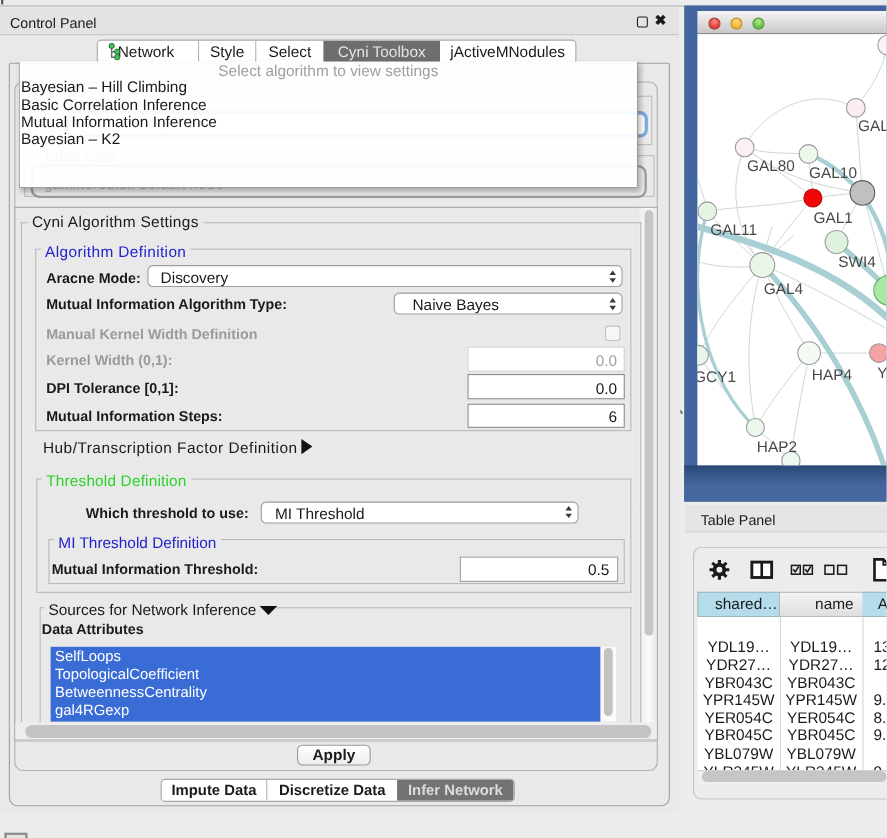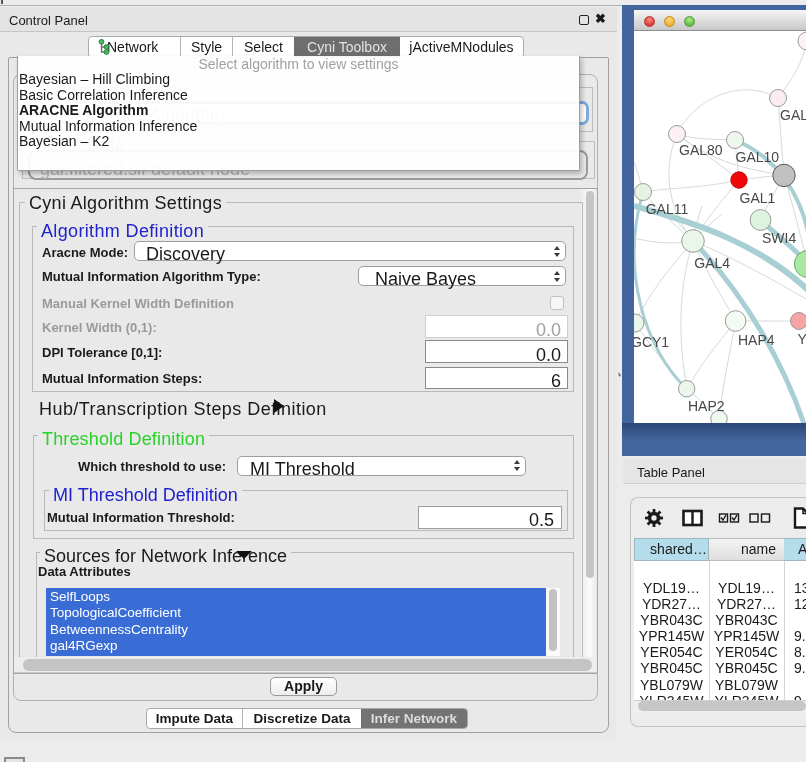--- a/index.html
+++ b/index.html
@@ -1,20 +1,20 @@
 <!DOCTYPE html>
 <html><head>
 <meta charset="utf-8">
 <style>
   * { margin:0; padding:0; box-sizing:border-box; }
   html,body { width:806px; height:762px; overflow:hidden; }
   body { background:#ececec; font-family:"Liberation Sans", sans-serif; font-size:14px; color:#1a1a1a; position:relative; }
   .abs { position:absolute; }
   .b { font-weight:bold; }
-  .lbl { position:absolute; font-size:18px; white-space:nowrap; }
+  .lbl { position:absolute; font-size:14px; white-space:nowrap; }
   .lb13 { position:absolute; font-size:13px; font-weight:bold; white-space:nowrap; }
   .arr { position:absolute; width:0; height:0; }
 </style>
 </head>
 <body>
 
 <div class="abs" style="left:0;top:0;width:806px;height:6px;background:#ececec;border-bottom:1px solid #b0b0b0;"></div>
 <div class="abs" style="left:1px;top:0;width:2px;height:4px;background:#555;"></div>
 
 <div class="abs" style="left:0;top:7px;width:617px;height:731px;background:#e9e9e9;">
@@ -67,21 +67,21 @@
 <div class="lbl" style="left:425px;top:320px;width:136px;text-align:right;color:#a0a0a0;">0.0</div>
 
 <div class="lb13" style="left:42px;top:345px;">DPI Tolerance [0,1]:</div>
 <div class="abs" style="left:425px;top:340px;width:143px;height:23px;background:#fff;border:1px solid #8a8a8a;"></div>
 <div class="lbl" style="left:425px;top:345px;width:136px;text-align:right;">0.0</div>
 
 <div class="lb13" style="left:42px;top:371px;">Mutual Information Steps:</div>
 <div class="abs" style="left:425px;top:367px;width:143px;height:22px;background:#fff;border:1px solid #8a8a8a;"></div>
 <div class="lbl" style="left:425px;top:371px;width:136px;text-align:right;">6</div>
 
-<div class="lbl" style="left:39px;top:399px;letter-spacing:0.45px;">Hub/Transcription Steps Definition</div>
+<div class="lbl" style="left:39px;top:399px;letter-spacing:0.45px;">Hub/Transcription Factor Definition</div>
 <div class="arr" style="left:274px;top:399px;border-left:10px solid #111;border-top:7.5px solid transparent;border-bottom:7.5px solid transparent;"></div>
 
 <div class="abs" style="left:33px;top:435px;width:541px;height:104px;border:1px solid #b9b9b9;"></div>
 <div class="lbl" style="left:38px;top:429px;background:#e9e9e9;padding:0 4px;color:#28d228;letter-spacing:0.15px;">Threshold Definition</div>
 
 <div class="lb13" style="left:78px;top:459px;">Which threshold to use:</div>
 <div class="abs" style="left:237px;top:456px;width:289px;height:20px;background:#fff;border:1px solid #9e9e9e;border-radius:5px;"></div>
 <div class="lbl" style="left:250px;top:459px;">MI Threshold</div>
 <div class="arr" style="left:514px;top:459.5px;border-bottom:4px solid #3a3a3a;border-left:3.2px solid transparent;border-right:3.2px solid transparent;"></div>
 <div class="arr" style="left:514px;top:466.5px;border-top:4px solid #3a3a3a;border-left:3.2px solid transparent;border-right:3.2px solid transparent;"></div>
@@ -127,21 +127,20 @@
   <path d="M4.5 6 L4.5 15 L9 15 M4.5 10 L9 10" stroke="#6a6a78" stroke-width="1.3" fill="none"></path>
   <circle cx="4.5" cy="4.8" r="2.4" fill="#4cb861" stroke="#1e7a33" stroke-width="0.9"></circle>
   <circle cx="9.5" cy="10" r="2.4" fill="#4cb861" stroke="#1e7a33" stroke-width="0.9"></circle>
   <circle cx="9.5" cy="15" r="2.4" fill="#4cb861" stroke="#1e7a33" stroke-width="0.9"></circle>
 </svg>
 
 <div class="abs" style="left:17px;top:56px;width:563px;height:115px;background:rgba(255,255,255,0.94);border:1px solid #9e9e9e;border-top:none;box-shadow:2px 3px 5px rgba(0,0,0,0.25);border-radius:0 0 2px 2px;">
   <div style="text-align:center;color:#a0a0a0;height:16px;line-height:16px;">Select algorithm to view settings</div>
   <div style="padding-left:1px;line-height:15.5px;">Bayesian – Hill Climbing</div>
   <div style="padding-left:1px;line-height:15.5px;">Basic Correlation Inference</div>
-  <div class="b" style="padding-left:1px;line-height:15.5px;">ARACNE Algorithm</div>
   <div style="padding-left:1px;line-height:15.5px;">Mutual Information Inference</div>
   <div style="padding-left:1px;line-height:15.5px;">Bayesian – K2</div>
 </div>
 
 <div class="abs" style="left:622px;top:5px;width:184px;height:451px;background:#43659f;"></div>
 <div class="abs" style="left:622px;top:423px;width:184px;height:33px;background:linear-gradient(#2b4876,#44679f 55%);"></div>
 <div class="abs" style="left:634px;top:10px;width:172px;height:21px;background:linear-gradient(#f6f6f6,#c8c8c8);border-bottom:1px solid #8e8e8e;"></div>
 <div class="abs" style="left:644px;top:16px;width:11px;height:11px;border-radius:50%;background:radial-gradient(circle at 50% 30%,#f98b85,#df3a34 70%);border:1px solid #b03631;"></div>
 <div class="abs" style="left:664px;top:16px;width:11px;height:11px;border-radius:50%;background:radial-gradient(circle at 50% 30%,#ffd97a,#efaf33 70%);border:1px solid #c08c2a;"></div>
 <div class="abs" style="left:684px;top:16px;width:11px;height:11px;border-radius:50%;background:radial-gradient(circle at 50% 30%,#b5ea89,#5fbc45 70%);border:1px solid #53953c;"></div>

